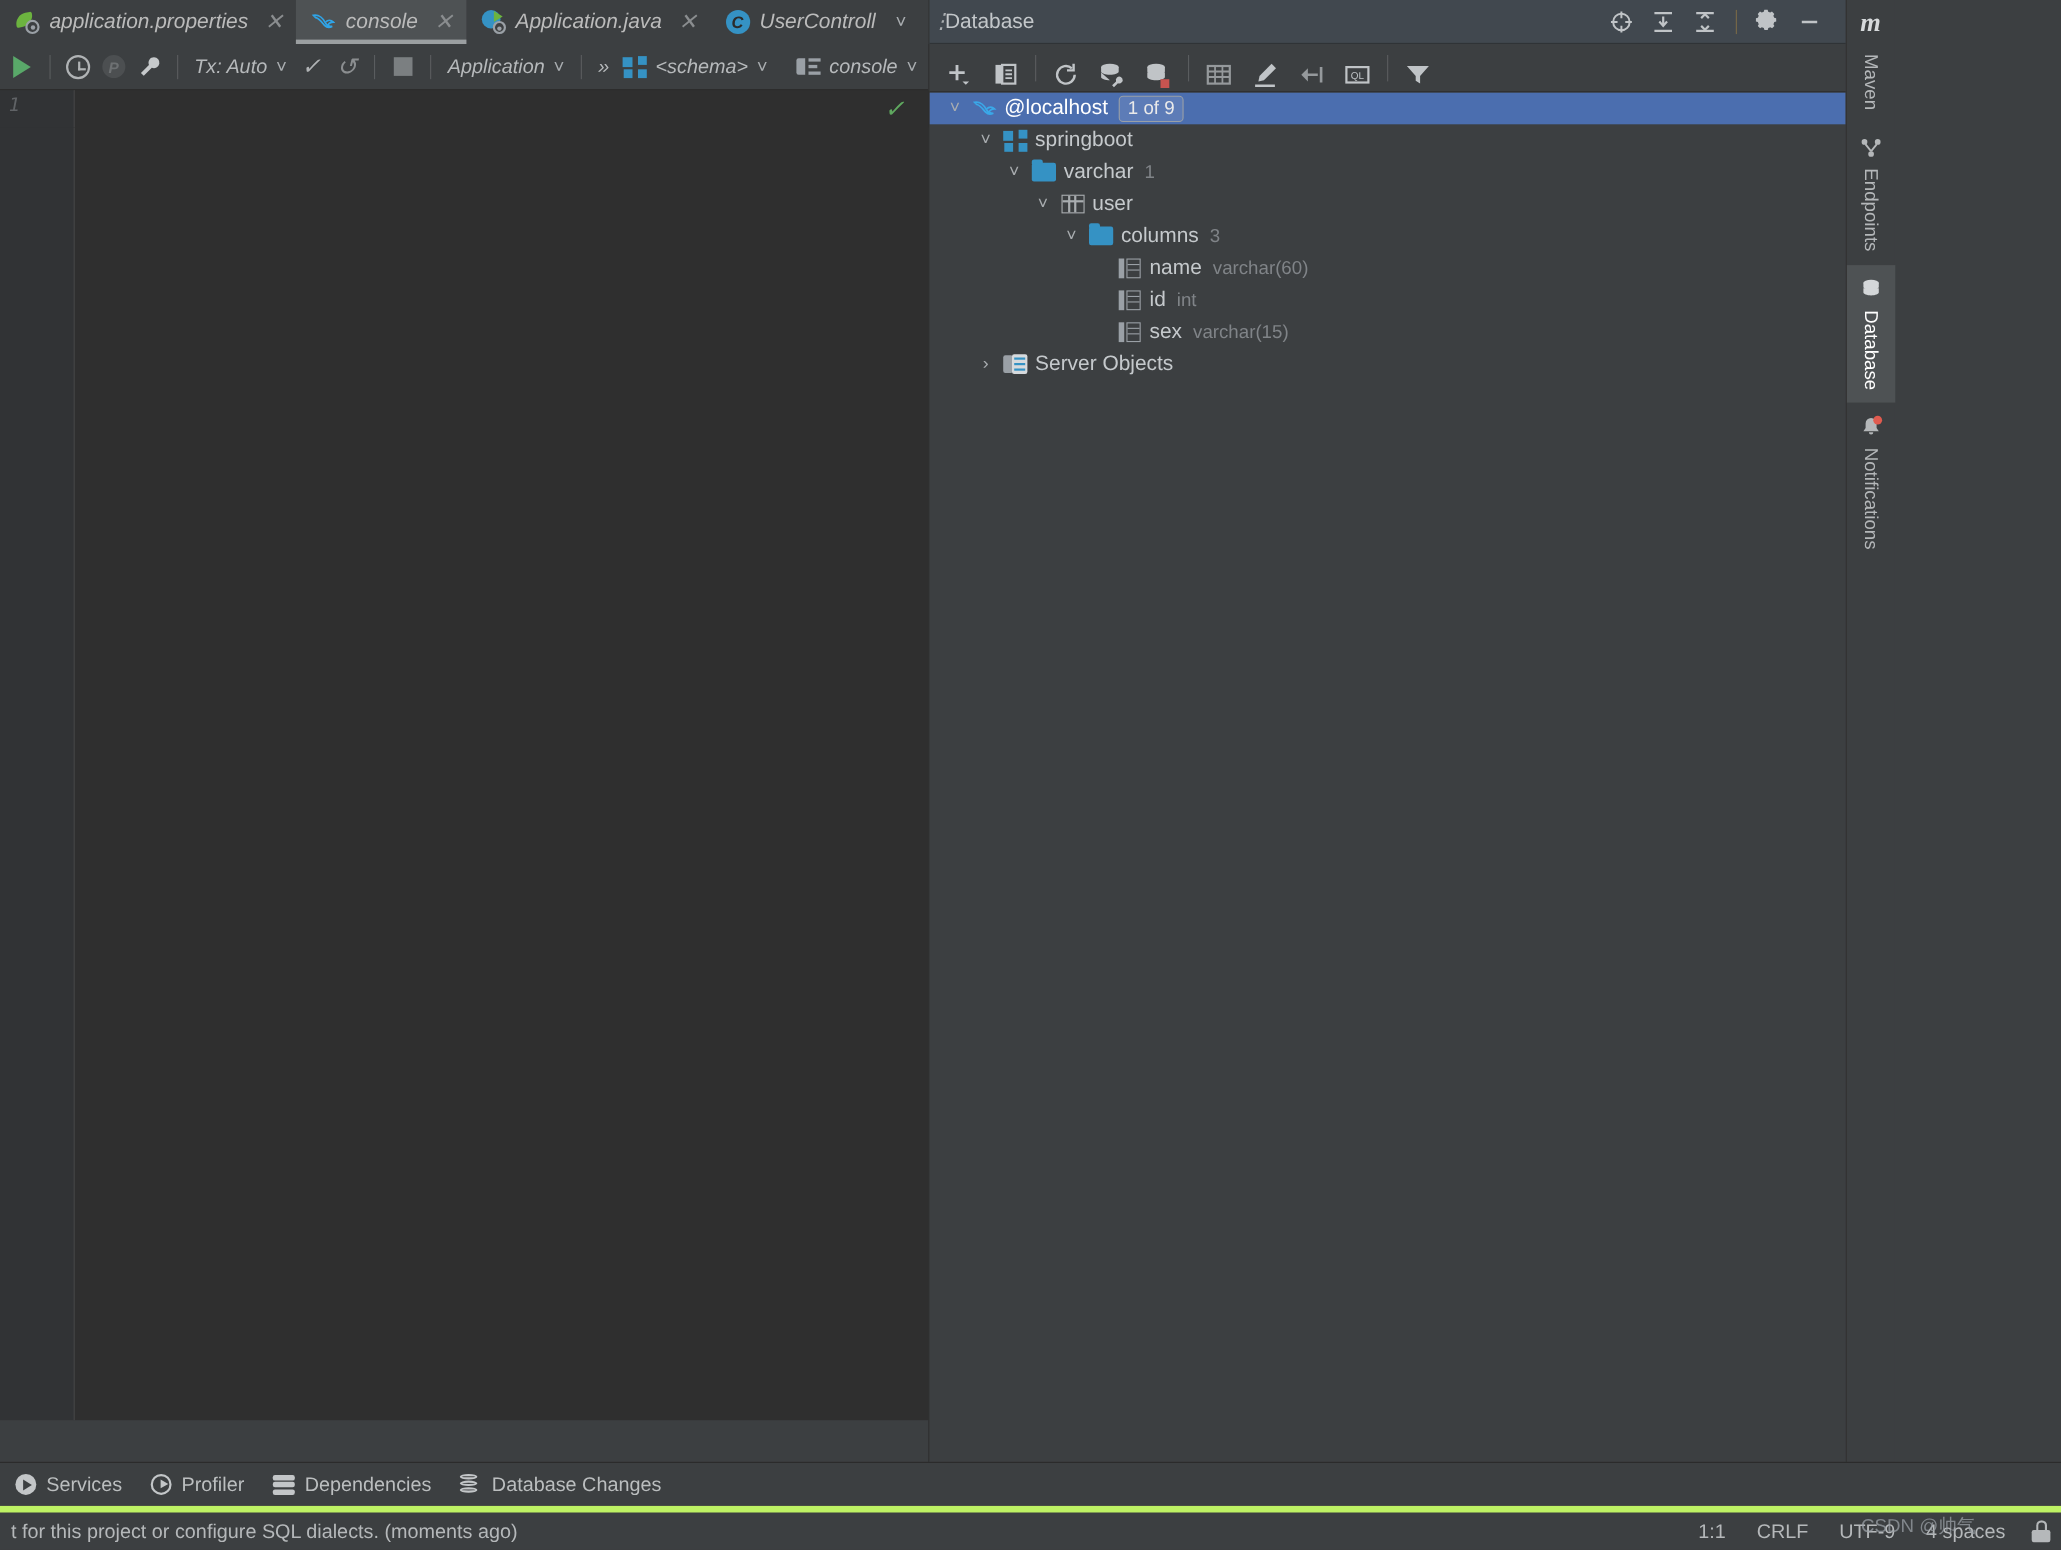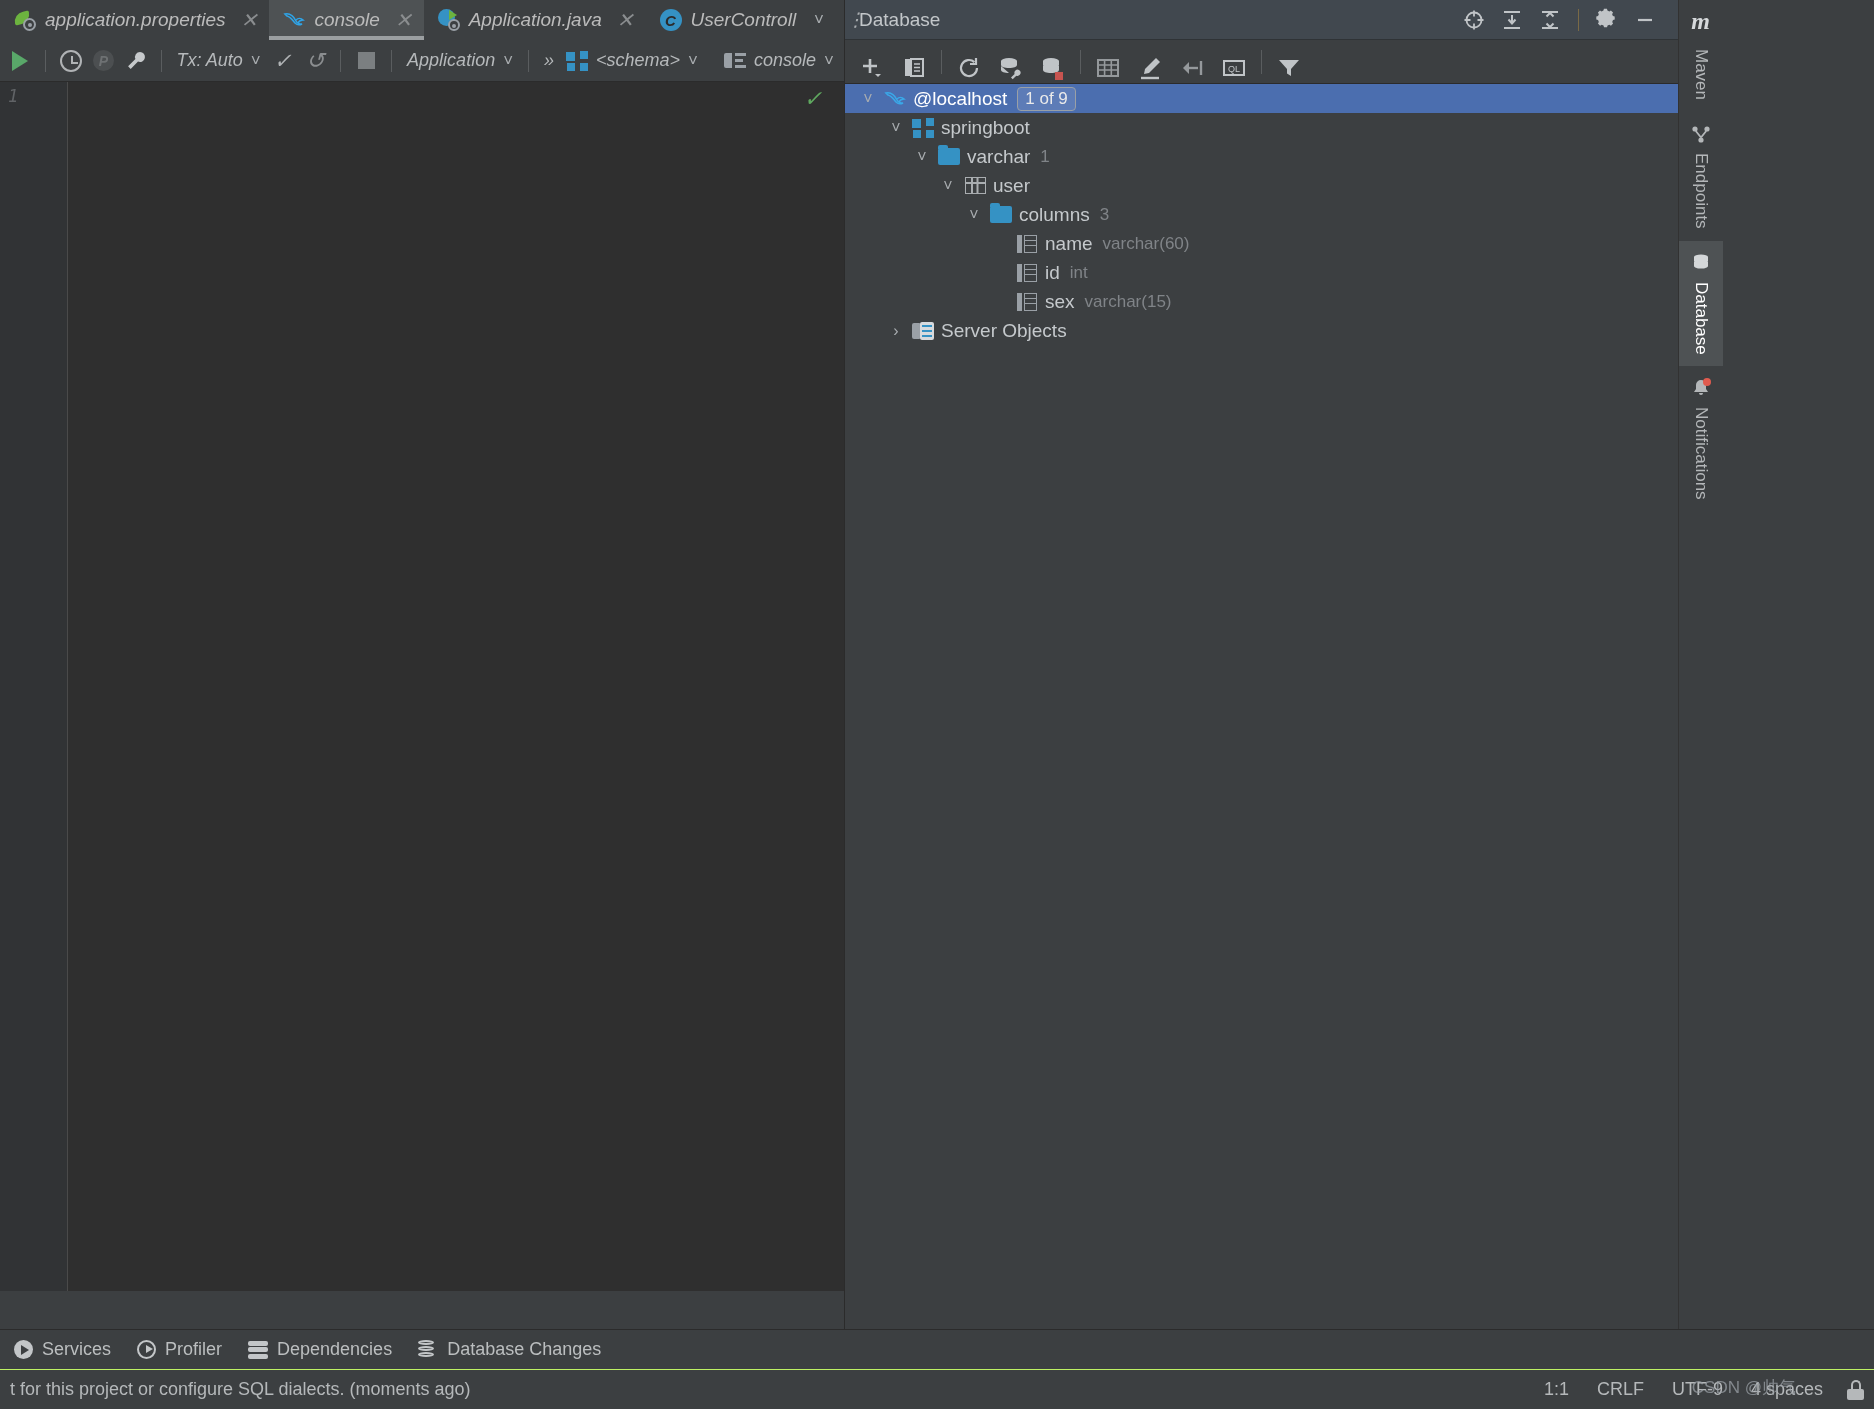--- a/index.html
+++ b/index.html
@@ -200,21 +200,21 @@
   .m-logo { font-family:"Liberation Serif", serif; font-style:italic; font-weight:bold; font-size:24px; color:#d6d9db; padding: 8px 0 2px 0;}
 
   
   .toolwin-bar {
     height:40px; background:#3c3f41; display:flex; align-items:center; gap:26px;
     padding: 0 14px; border-top:1px solid #2b2b2b;
   }
   .twb-item { display:flex; align-items:center; gap:9px; font-size:18px; color:#bbbebf; white-space:nowrap;}
   .statusbar {
     height:40px; background:#3c3f41; display:flex; align-items:center;
-    padding: 0 10px; font-size:18px; color:#b5b8ba; border-top:1px solid #bef264;
+    padding: 0 10px; font-size:18px; color:#b5b8ba; border-top:6px solid #bef264;
   }
   .statusbar .msg { flex:0 0 auto; }
   .statusbar .sp { flex:1 1 auto; }
   .statusbar .sitem { padding: 0 14px; white-space:nowrap; }
   .lock-ico { width:17px;height:20px;position:relative;display:inline-block;margin-left:10px;}
   .lock-ico .shk{position:absolute;left:3.5px;top:0;width:10px;height:9px;border:2.5px solid #b5b8ba;border-bottom:none;border-radius:6px 6px 0 0;}
   .lock-ico .bdy{position:absolute;left:0;bottom:0;width:17px;height:11px;background:#b5b8ba;border-radius:2px;}
   .watermark {
     position:absolute; right: 78px; bottom: 10px; font-size:17px;
     color:#9aa0a6; opacity:0.75; pointer-events:none; white-space:nowrap;

